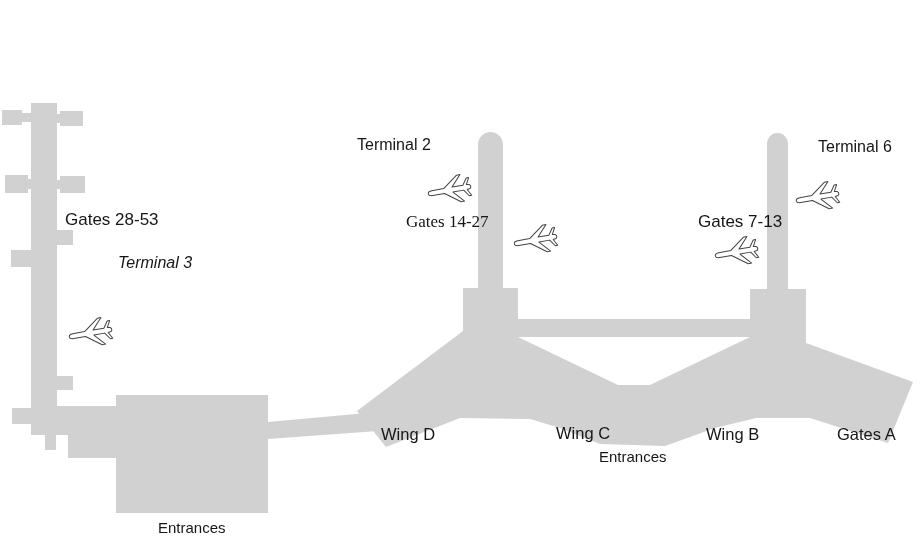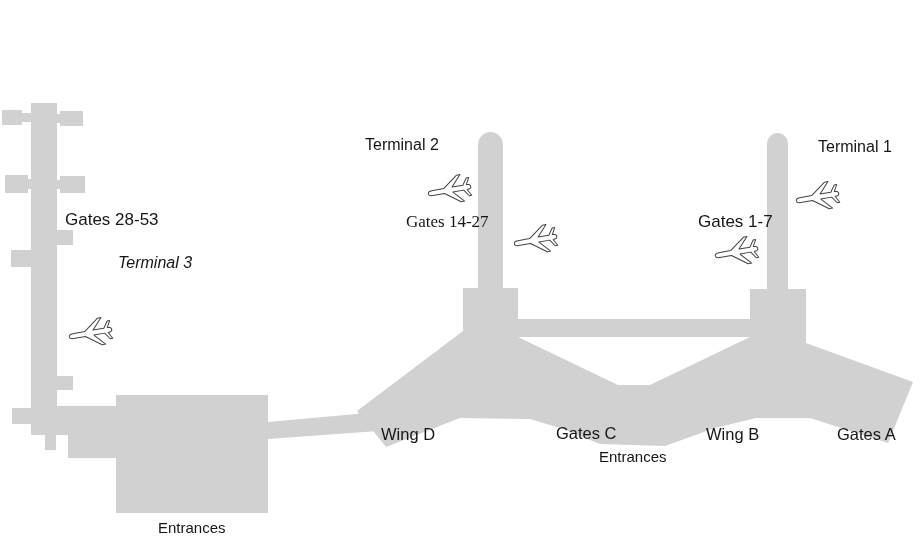--- a/index.html
+++ b/index.html
@@ -25,21 +25,21 @@
     color: #161616;
     white-space: nowrap;
     line-height: 1;
   }
   .lbl-terminal { font-size: 16px; }
   .lbl-gates    { font-size: 17px; }
   .lbl-wing     { font-size: 16.5px; }
   .lbl-entr     { font-size: 15px; }
 
   .t1-label { left: 818px; top: 139px; }
-  .t2-label { left: 365px; top: 137px; }
+  .t2-label { left: 357px; top: 137px; }
   .t3-label { left: 118px; top: 255px; font-style: italic; }
 
   .g1-label  { left: 698px; top: 213px; }
   .g2-label  { left: 406px; top: 213px; font-family: Liberation Serif, serif; }
   .g3-label  { left: 65px;  top: 211px; }
 
   .wa-label { left: 837px; top: 426px; }
   .wb-label { left: 666px; top: 426px; margin-left: 40px; }
   .wc-label { left: 556px; top: 425px; }
   .wd-label { left: 381px; top: 426px; }
@@ -114,29 +114,29 @@
       </g>
       <g transform="translate(818,197) rotate(-10)">
         <use href="#plane-shape"></use>
       </g>
       <g transform="translate(737,252) rotate(-10)">
         <use href="#plane-shape"></use>
       </g>
     </g>
   </svg>
 
-  <div class="lbl lbl-terminal t1-label">Terminal 1</div>
+  <div class="lbl lbl-terminal t1-label">Terminal 6</div>
   <div class="lbl lbl-terminal t2-label">Terminal 2</div>
   <div class="lbl lbl-terminal t3-label">Terminal 3</div>
 
-  <div class="lbl lbl-gates g1-label">Gates 1-7</div>
+  <div class="lbl lbl-gates g1-label">Gates 7-13</div>
   <div class="lbl lbl-gates g2-label">Gates 14-27</div>
   <div class="lbl lbl-gates g3-label">Gates 28-53</div>
 
   <div class="lbl lbl-wing wa-label">Gates A</div>
   <div class="lbl lbl-wing wb-label">Wing B</div>
-  <div class="lbl lbl-wing wc-label">Gates C</div>
+  <div class="lbl lbl-wing wc-label">Wing C</div>
   <div class="lbl lbl-wing wd-label">Wing D</div>
 
   <div class="lbl lbl-entr entr-central-label">Entrances</div>
   <div class="lbl lbl-entr entr-t3-label">Entrances</div>
 
 </div>
 
 </body></html>

